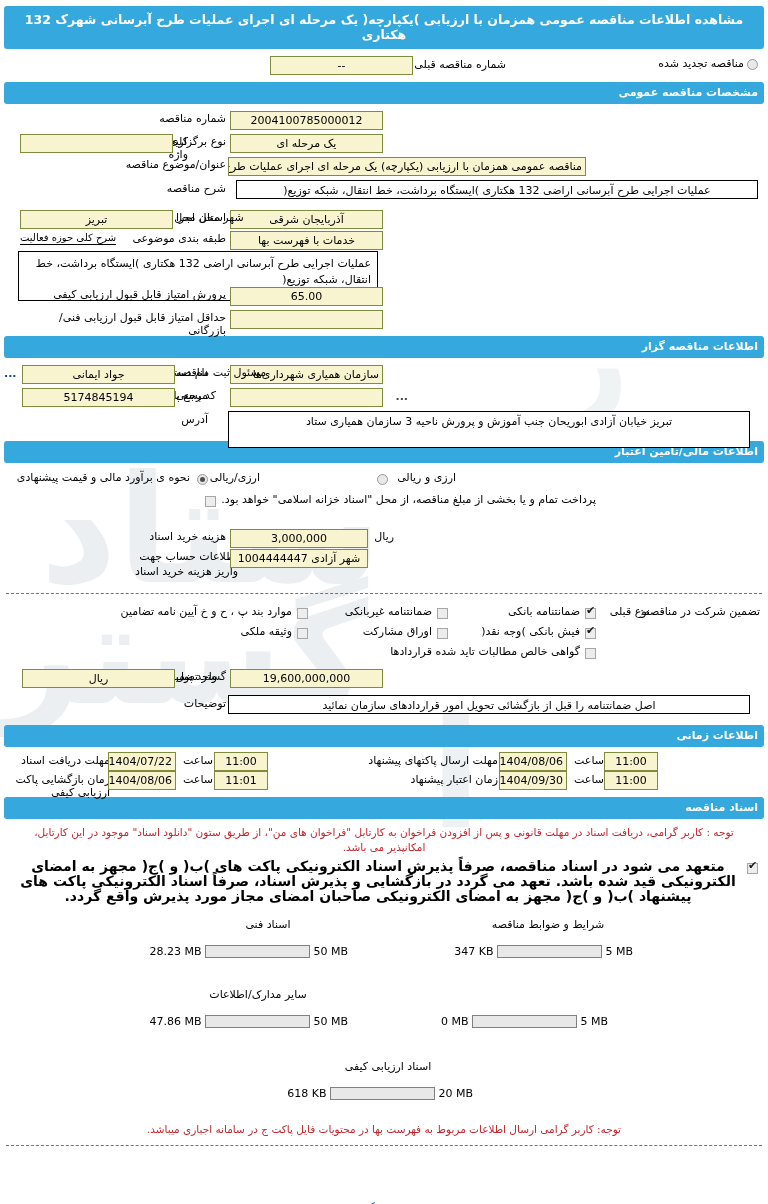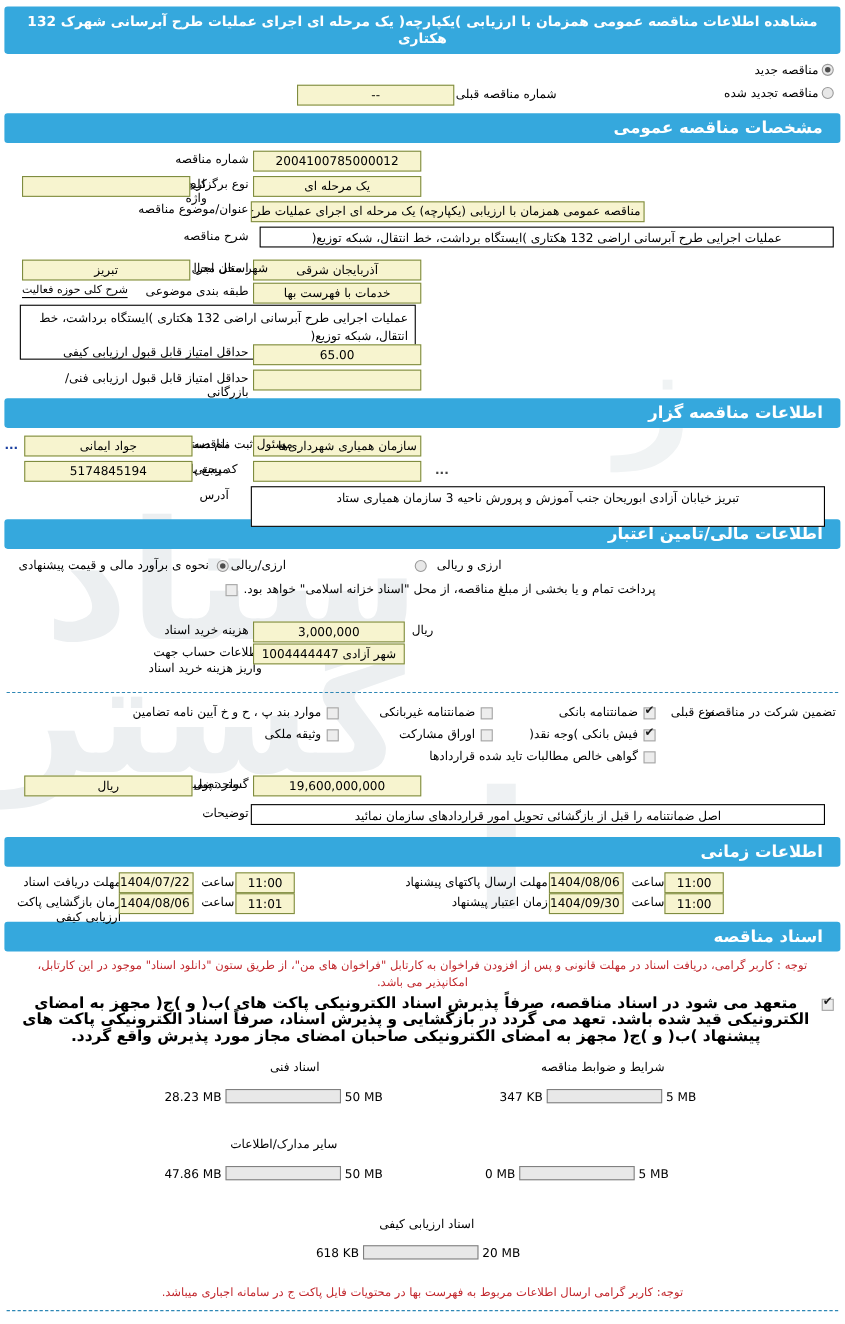--- a/index.html
+++ b/index.html
@@ -37,22 +37,22 @@
   .wm3{top:700px;left:430px;font-size:150px;color:#eef1f3;}
   .wm4{top:300px;left:560px;font-size:120px;color:#f0f3f4;}
 
   .content{position:relative;z-index:2;}
 
   
   .bar{
     background:#35a8dd;
     color:#ffffff;
     font-weight:bold;
-    font-size:15px;
-    padding:4px 16px 5px 10px;
+    font-size:11px;
+    padding:4px 6px 5px 10px;
     margin:3px 4px 4px 4px;
     border-radius:3px;
     text-align:right;
     box-sizing:border-box;
   }
   .bar.title{
     text-align:center;
     font-size:12.5px;
     padding:6px 8px 7px 8px;
     margin:6px 4px 6px 4px;
@@ -144,24 +144,20 @@
     <div class="wm-text wm1">ستاد</div>
     <div class="wm-text wm2">گستر</div>
     <div class="wm-text wm3">ا</div>
     <div class="wm-text wm4">ز</div>
   </div>
 
   <div class="content">
 
   <div class="bar title">مشاهده اطلاعات مناقصه عمومی همزمان با ارزیابی )یکپارچه( یک مرحله ای اجرای عملیات طرح آبرسانی شهرک 132 هکتاری</div>
 
-  <div class="row" style="height:21px;">
-    <span class="abs" style="right:10px;top:2px;"><span class="radio on"></span></span>
-    <span class="abs lbl" style="right:24px;top:2px;">مناقصه جدید</span>
-  </div>
 
   <div class="row" style="height:24px;">
     <span class="abs" style="right:10px;top:2px;"><span class="radio"></span></span>
     <span class="abs lbl" style="right:24px;top:2px;">مناقصه تجدید شده</span>
     <span class="abs lbl" style="right:262px;top:3px;">شماره مناقصه قبلی</span>
     <span class="abs fld ctr" style="right:355px;top:1px;width:135px;">--</span>
   </div>
 
   <div class="bar">مشخصات مناقصه عمومی</div>
 
@@ -198,21 +194,21 @@
     <span class="abs lbl" style="right:542px;top:2px;">طبقه بندی موضوعی</span>
     <span class="abs fld ctr" style="right:385px;top:1px;width:145px;">خدمات با فهرست بها</span>
     <span class="abs underline-lbl" style="left:20px;top:2px;">شرح کلی حوزه فعالیت</span>
   </div>
 
   <div class="row" style="height:60px;">
     <span class="abs box" style="left:18px;top:5px;width:360px;height:50px;line-height:16px;padding:4px 6px;white-space:normal;">عملیات اجرایی طرح آبرسانی اراضی 132 هکتاری )ایستگاه برداشت، خط انتقال، شبکه توزیع(</span>
   </div>
 
   <div class="row" style="height:23px;margin-top:-22px;">
-    <span class="abs lbl" style="right:542px;top:4px;">حداقل امتیاز قابل قبول ارزیابی کیفی</span>
+    <span class="abs lbl" style="right:542px;top:4px;">پرورش امتیاز قابل قبول ارزیابی کیفی</span>
     <span class="abs fld ctr" style="right:385px;top:3px;width:145px;">65.00</span>
   </div>
 
   <div class="row" style="height:26px;margin-left:32px;">
     <span class="abs lbl" style="right:542px;top:4px;">حداقل امتیاز قابل قبول ارزیابی فنی/بازرگانی</span>
     <span class="abs fld ctr" style="right:385px;top:3px;width:145px;"></span>
   </div>
 
   <div class="bar">اطلاعات مناقصه گزار</div>
 

